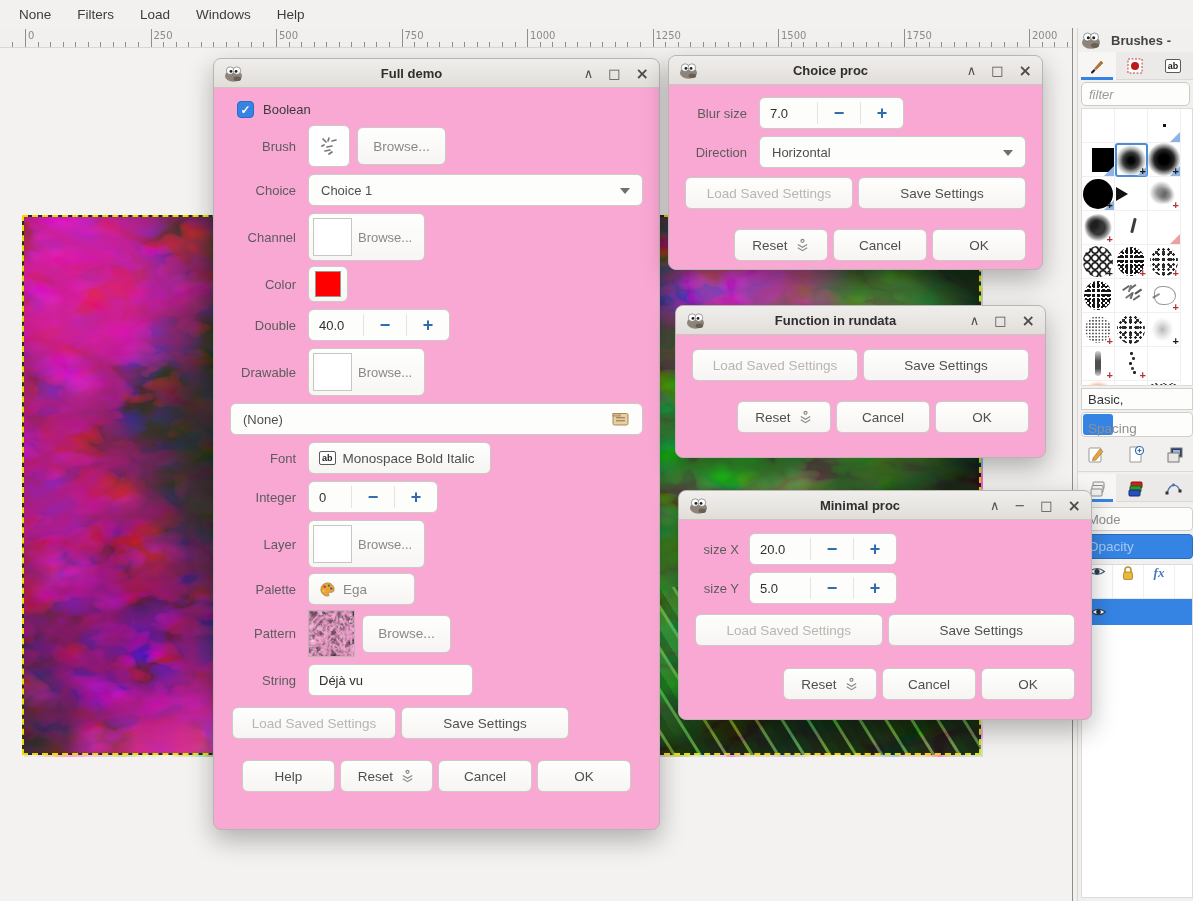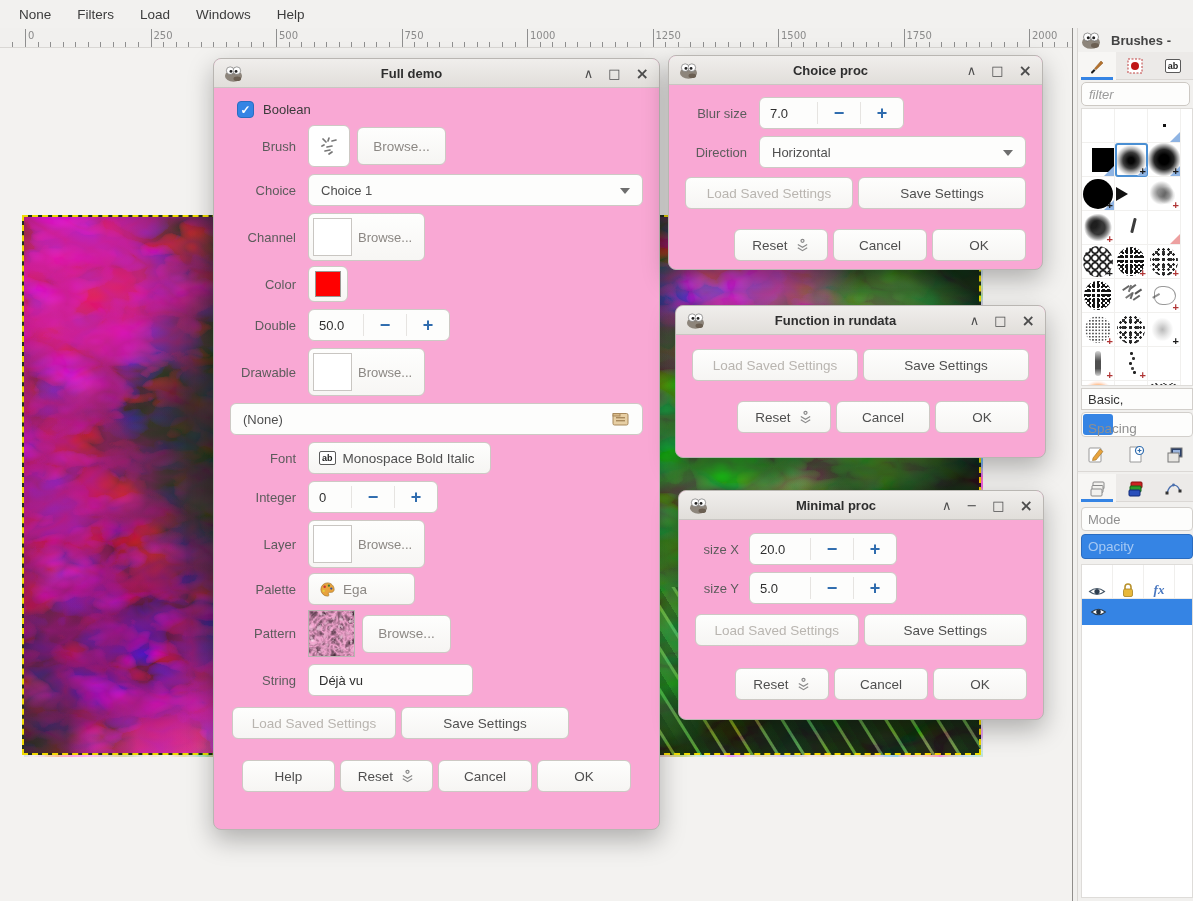--- a/index.html
+++ b/index.html
@@ -131,21 +131,21 @@
   .spacing-fill{position:absolute;left:1px;top:1px;bottom:1px;width:30px;background:#3584e4;border-radius:3px}
   .spacing-text{position:absolute;left:6px;top:8px;color:#8f8f8f;font-size:13.5px}
   .brush-actions{position:absolute;left:0;top:412px;width:115px;height:28px;display:flex;align-items:center;justify-content:space-between;padding:0 9px}
   .dock-div{position:absolute;left:0;top:443px;width:115px;height:1px;background:#dbd8d5}
   .dock-tabs{top:446px}
   .mode-entry{position:absolute;left:3px;top:479px;width:112px;height:24px;background:#fdfdfc;border:1px solid #d2cfcb;border-radius:4px;display:flex;align-items:center;padding:0 6px;color:#8f8f8f}
   .opacity-slider{position:absolute;left:3px;top:506px;width:112px;height:25px;background:#3584e4;border:1px solid #2a6cc0;border-radius:4px;display:flex;align-items:center;padding:0 6px}
   .opacity-text{color:rgba(255,255,255,.55);font-size:13.5px}
   .layer-list{position:absolute;left:3px;top:536px;width:112px;height:334px;background:#fff;border:1px solid #dedcd9}
   .layer-header{height:34px;display:flex;border-bottom:1px solid #eceae8}
-  .lh-cell{width:31px;display:flex;align-items:flex-end;justify-content:center;border-right:1px solid #f0efed}
+  .lh-cell{width:31px;display:flex;align-items:flex-start;justify-content:center;border-right:1px solid #f0efed}
   .layer-row{height:26px;background:#3584e4;display:flex;align-items:center;padding-left:8px}
   .fx-glyph{font-style:italic;font-weight:bold;color:#4a78c0;font-size:13px;font-family:"Liberation Serif",serif}
 
   .icon{display:inline-flex;align-items:center;justify-content:center}
 </style>
 </head>
 <body>
 
 <nav class="menubar">
     <span class="mi">None</span>
@@ -325,21 +325,21 @@
     </div>
     <div class="frow" style="margin-top:5px">
       <span class="flabel">Color</span>
       <span class="swatch-btn">
         <span class="color-fill" style="background:#ff0000"></span>
       </span>
     </div>
     <div class="frow">
       <span class="flabel">Double</span>
       <span class="spin" style="width:142px">
-        <span class="val" style="flex:1">50.0</span>
+        <span class="val" style="flex:1">40.0</span>
         <span class="sep"></span>
         <span class="sbtn">−</span>
         <span class="sep"></span>
         <span class="sbtn">+</span>
       </span>
     </div>
     <div class="frow">
       <span class="flabel">Drawable</span>
       <span class="picker">
         <span class="swatch"></span>
@@ -534,21 +534,21 @@
               <path d="M3 10.5 L8 13.5 L13 10.5"></path>
             </svg>
         </span>
       </button>
       <button class="btn" style="width:94px">Cancel</button>
       <button class="btn" style="width:94px">OK</button>
     </div>
   </div>
 </section>
 
-<section class="dialog dlg-minimal" style="left:678px;top:490px;width:366px;height:230px">
+<section class="dialog dlg-minimal" style="left:678px;top:490px;width:414px;height:230px">
   <header class="titlebar">
     <span class="icon">
       <svg width="19" height="19" viewBox="0 0 20 20">
           <ellipse cx="10" cy="12.5" rx="9" ry="6.3" fill="#8d857b"></ellipse>
           <circle cx="6.5" cy="7" r="4" fill="#fff" stroke="#555" stroke-width="0.6"></circle>
           <circle cx="13.5" cy="7" r="4" fill="#fff" stroke="#555" stroke-width="0.6"></circle>
           <circle cx="7.3" cy="7.8" r="1.5" fill="#222"></circle>
           <circle cx="12.7" cy="7.8" r="1.5" fill="#222"></circle>
           <ellipse cx="14" cy="15.5" rx="4" ry="2.4" fill="#6b5f52"></ellipse>
         </svg>

